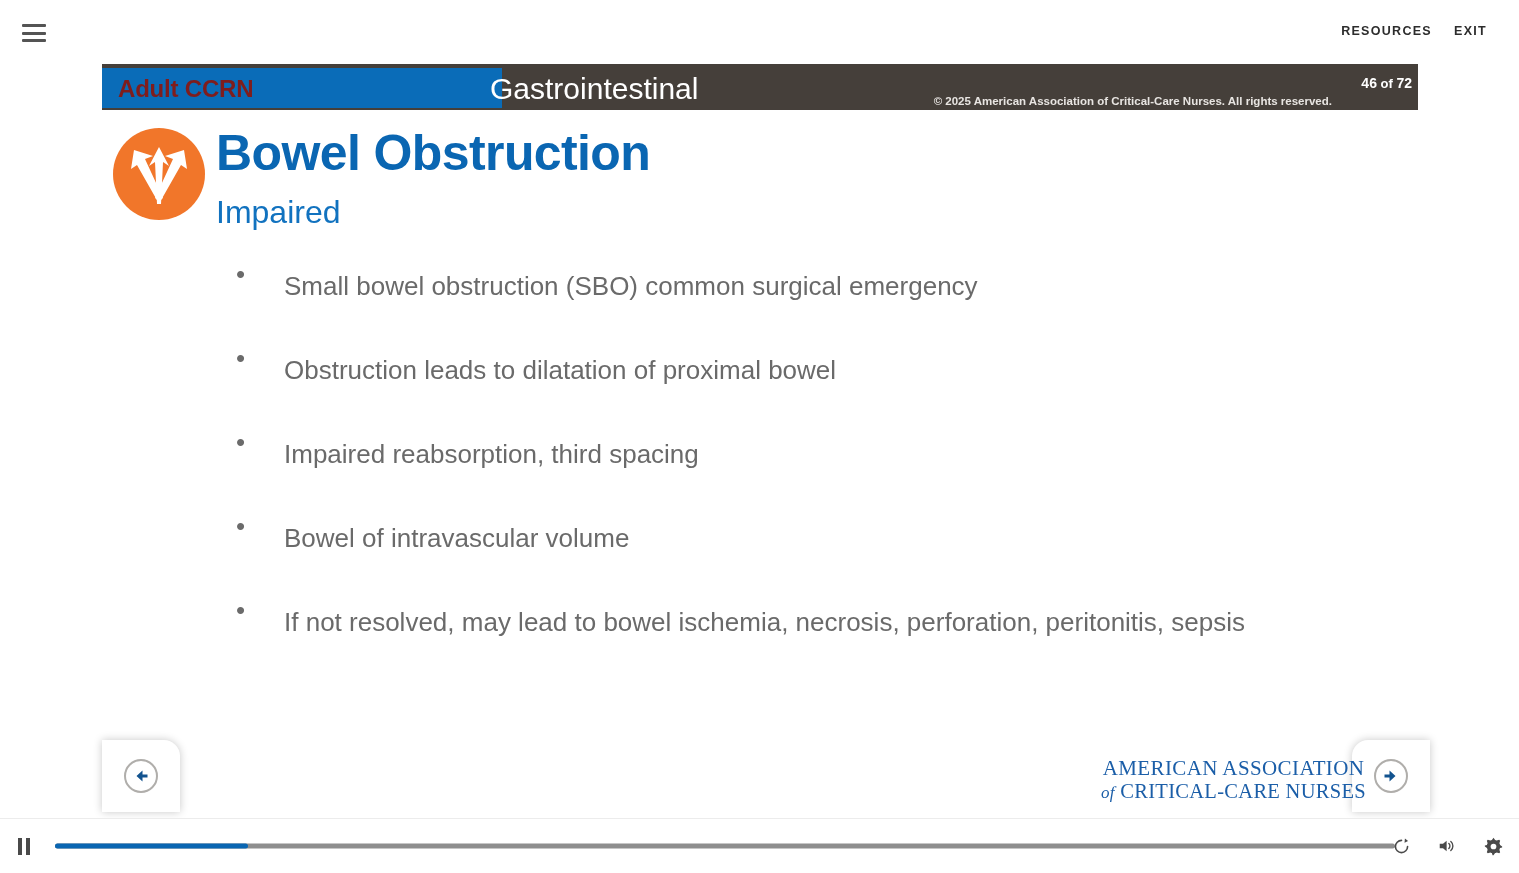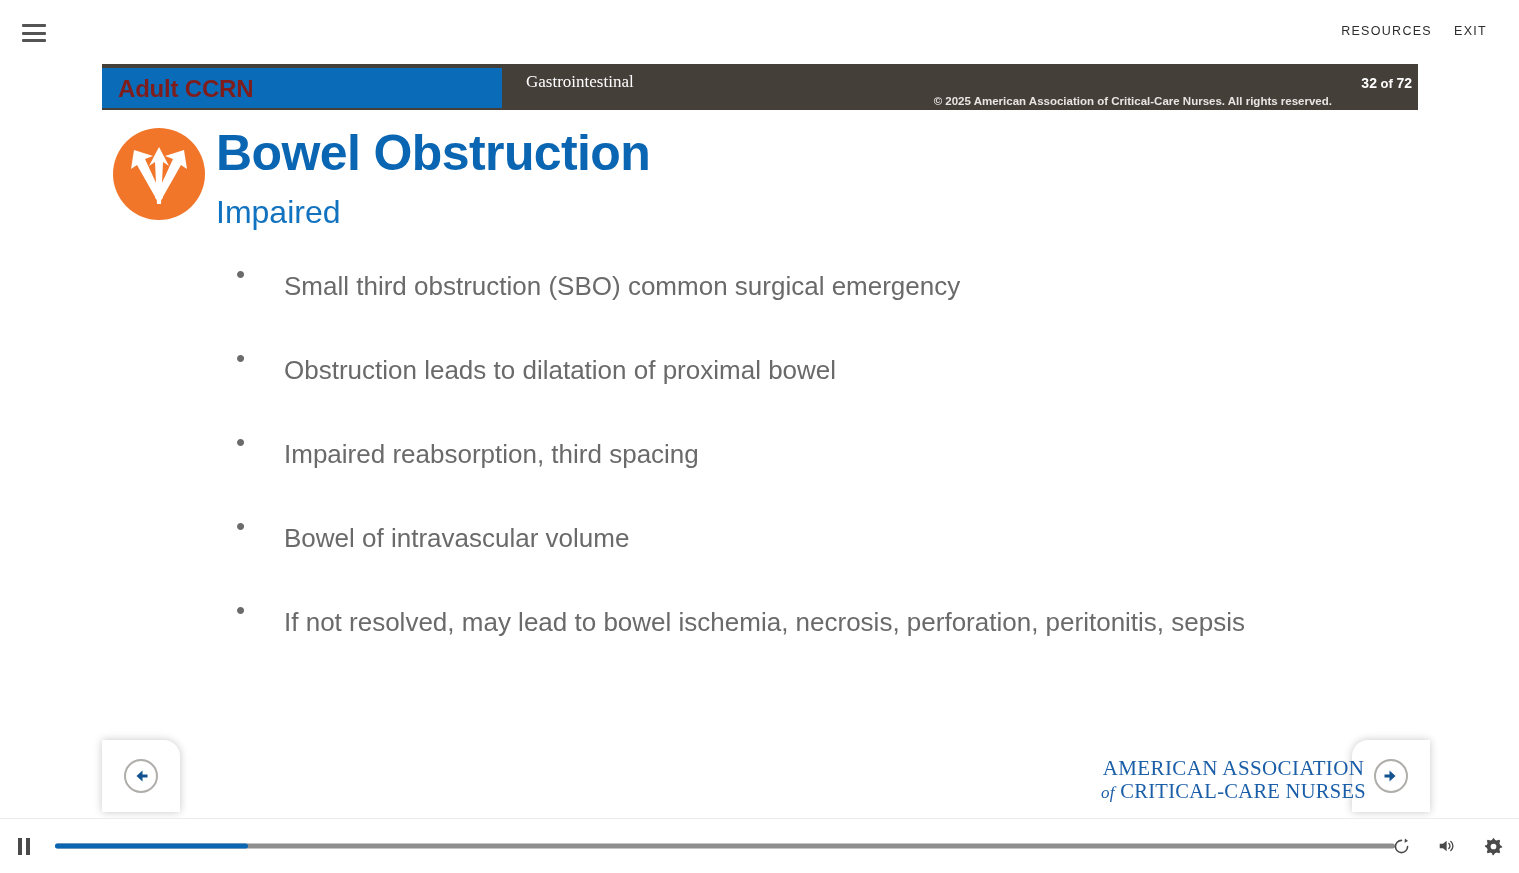--- a/index.html
+++ b/index.html
@@ -15,21 +15,21 @@
   .topbar { position: absolute; left: 0; top: 0; width: 1519px; height: 62px; background: #ffffff; }
   .hamburger {
     position: absolute; left: 22px; top: 24px;
     width: 24px; height: 18px;
     display: flex; flex-direction: column; justify-content: space-between;
     cursor: pointer;
   }
   .hamburger span { display: block; height: 3px; width: 24px; background: #545454; border-radius: 1px; }
   .topnav { position: absolute; right: 32px; top: 24px; display: flex; gap: 22px; align-items: center; }
   .topnav a {
-    font-size: 12.5px; font-weight: normal; letter-spacing: 1.3px;
+    font-size: 12.5px; font-weight: bold; letter-spacing: 1.3px;
     color: #2d2d2d; text-decoration: none; cursor: pointer;
     font-family: "Liberation Sans", sans-serif;
   }
 
   
   .headerband { position: absolute; left: 102px; top: 64px; width: 1316px; height: 46px; }
   .band-dark {
     position: absolute; left: 0; top: 0; width: 1316px; height: 46px;
     background: #453f3a;
   }
@@ -37,23 +37,23 @@
     position: absolute; left: 0; top: 4px; width: 400px; height: 40px;
     background: #0a6cb8;
   }
   .band-course {
     position: absolute; left: 16px; top: 11px;
     color: #7f1d1d; font-size: 24px; font-weight: bold;
     font-family: "Liberation Sans", sans-serif;
     letter-spacing: -0.2px;
   }
   .band-section {
-    position: absolute; left: 424px; top: 8px;
-    color: #ffffff; font-size: 17px; font-weight: normal;
-    font-family: Liberation Serif, serif;
+    position: absolute; left: 388px; top: 8px;
+    color: #ffffff; font-size: 30px; font-weight: normal;
+    font-family: Liberation Sans, sans-serif;
   }
   .band-copy {
     position: absolute; right: 86px; top: 20px;
     color: #e8e5e2; font-size: 11.5px; font-weight: bold;
     font-family: "Liberation Sans", sans-serif;
     white-space: nowrap;
     margin-top: 11px;
   }
   .band-page {
     position: absolute; right: 6px; top: 11px;
@@ -169,21 +169,21 @@
     </div>
   </div>
 
   <div class="headerband">
     <div class="band-dark"></div>
     <div class="band-blue"></div>
     <div class="band-course">Adult CCRN</div>
     <div class="band-section">Gastrointestinal</div>
     <div class="band-copy">©  2025 American Association of  Critical-Care Nurses. All rights reserved.</div>
     <div class="band-page">
-      <span>32</span><span class="small"> of </span><span>72</span>
+      <span>46</span><span class="small"> of </span><span>72</span>
     </div>
   </div>
 
   <div class="slide">
 
     <div class="topic-icon">
       <svg width="92" height="92" viewBox="0 0 92 92" aria-hidden="true">
         <g fill="#ffffff">
 
           <path d="M44 76 L42 34 L36 38 L46 19 L56 38 L50 34 L48 76 Z"></path>
@@ -194,21 +194,21 @@
         </g>
       </svg>
     </div>
 
     <div class="title">Bowel Obstruction</div>
     <div class="subtitle">Impaired</div>
 
     <div class="bullets">
       <div class="bullet-row">
         <div class="bullet-dot">•</div>
-        <div class="bullet-text">Small third obstruction (SBO) common surgical emergency</div>
+        <div class="bullet-text">Small bowel obstruction (SBO) common surgical emergency</div>
       </div>
       <div class="bullet-row">
         <div class="bullet-dot">•</div>
         <div class="bullet-text">Obstruction leads to dilatation of proximal bowel</div>
       </div>
       <div class="bullet-row">
         <div class="bullet-dot">•</div>
         <div class="bullet-text">Impaired reabsorption, third spacing</div>
       </div>
       <div class="bullet-row">

